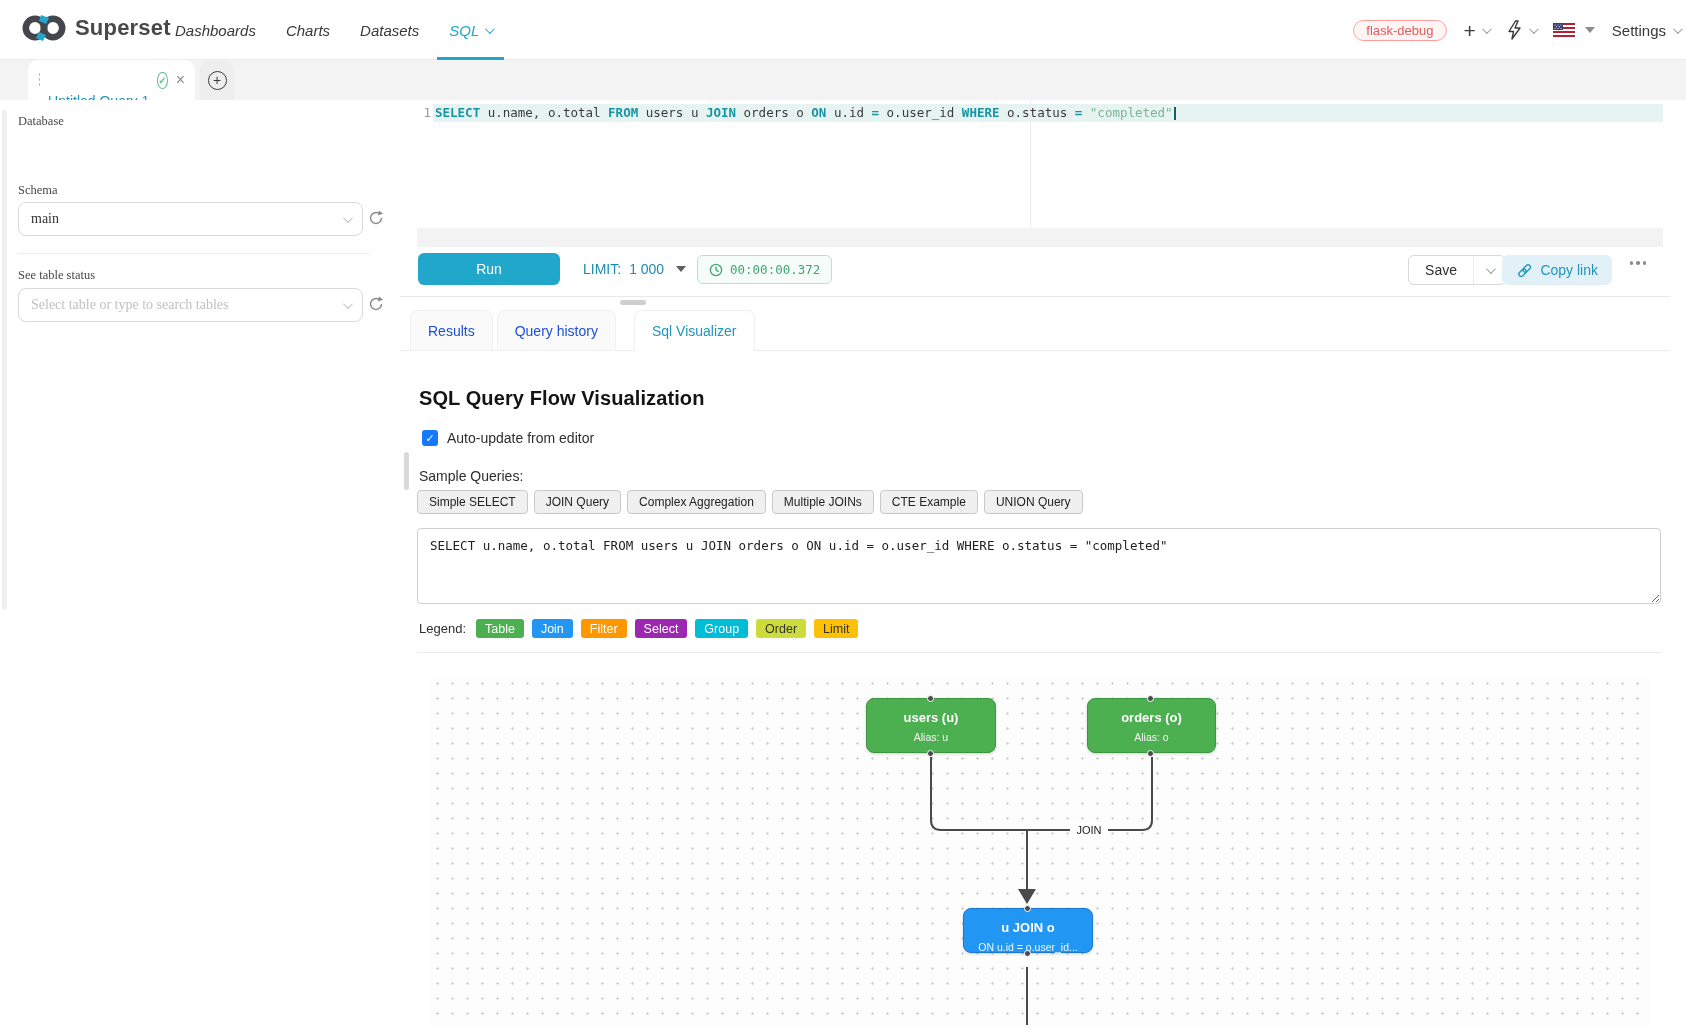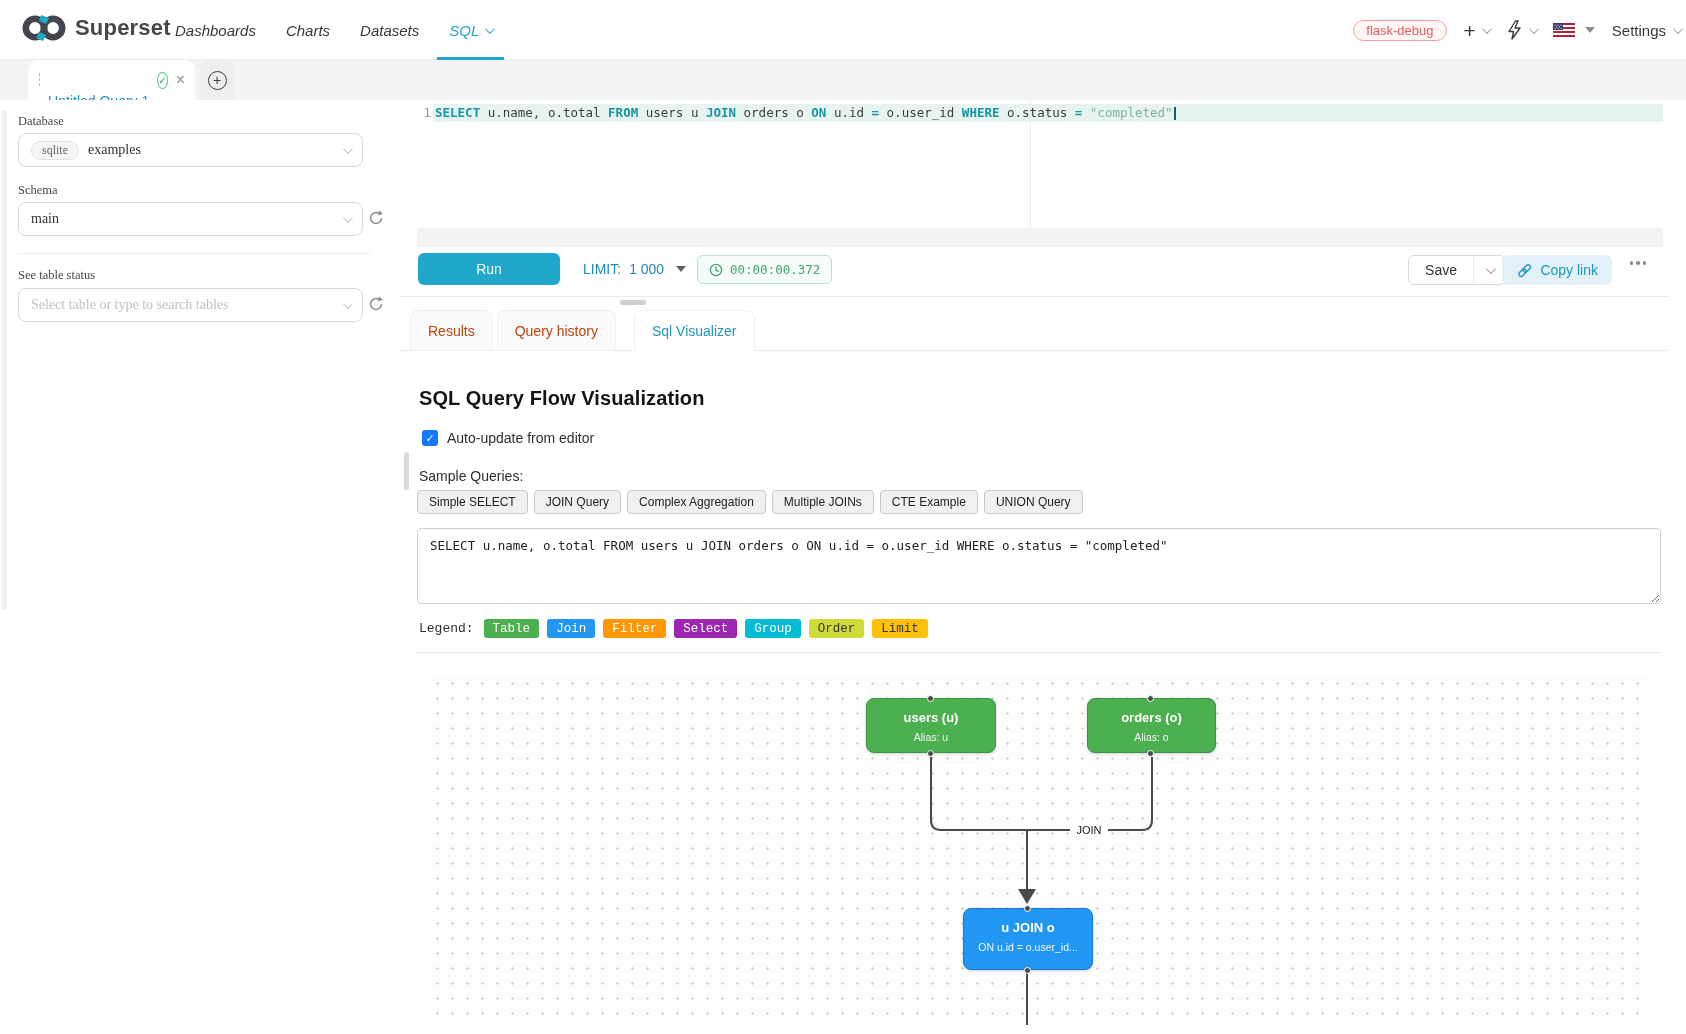--- a/index.html
+++ b/index.html
@@ -91,38 +91,38 @@
     font-family:inherit; cursor:pointer; }
   .more-dots { position:absolute; right:24px; top:14px; display:flex; gap:3px; cursor:pointer; }
   .more-dots i { width:3.5px; height:3.5px; background:#8c8c8c; border-radius:50%; }
   .pane-grip { position:absolute; left:620px; top:300px; width:26px; height:5px; background:#cfcfcf;
     border-radius:3px; cursor:row-resize; }
 
   
   .rtabs { position:absolute; left:400px; top:310px; width:1270px; height:41px; border-bottom:1px solid #ececec; }
   .rtabs-inner { position:absolute; left:10px; top:0; display:flex; gap:4px; }
   .rtab { height:41px; display:flex; align-items:center; padding:0 17px; background:#fafafa;
-    border:1px solid #f0f0f0; border-radius:8px 8px 0 0; font-size:14px; color:#c2410c; cursor:pointer; }
+    border:1px solid #f0f0f0; border-radius:8px 8px 0 0; font-size:14px; color:#1d4ed8; cursor:pointer; }
   .rtab.active { background:#fff; color:#1e96be; border-bottom-color:#fff; margin-left:14px; }
 
   
   .panel { position:absolute; left:417px; top:351px; width:1246px; height:683px; background:#fff; }
   .panel h2 { position:absolute; left:2px; top:36px; font-size:20px; color:#141414; letter-spacing:.1px; }
   .auto-row { position:absolute; left:5px; top:79px; display:flex; align-items:center; gap:9px; }
   .cbx { width:16px; height:16px; background:#1677ff; border-radius:3px; color:#fff; font-size:11px;
     display:flex; align-items:center; justify-content:center; cursor:pointer; }
   .auto-label { font-size:14px; color:#2e2e2e; }
   .sample-label { position:absolute; left:2px; top:117px; font-size:14px; color:#2e2e2e; }
   .sample-row { position:absolute; left:0; top:139px; display:flex; gap:6px; }
   .sample-btn { height:24px; padding:0 11px; background:#f0f0f0; border:1px solid #c9c9c9; border-radius:4px;
     font-size:12px; color:#222; font-family:inherit; cursor:pointer; }
   .flow-textarea { position:absolute; left:0; top:177px; width:1244px; height:76px; border:1px solid #cfcfcf;
     border-radius:4px; padding:9px 12px; font-family:"DejaVu Sans Mono", monospace; font-size:12.5px;
     color:#222; resize:vertical; outline:none; }
-  .legend-row { position:absolute; left:2px; top:268px; display:flex; align-items:center; gap:8px;font-family:Liberation Mono, monospace; }
+  .legend-row { position:absolute; left:2px; top:268px; display:flex; align-items:center; gap:8px; }
   .legend-label { font-size:13px; color:#2e2e2e; margin-right:2px; }
   .legend-chip { padding:2.5px 9px; border-radius:3px; font-size:12.5px; }
   .panel-hr { position:absolute; left:0; top:301px; width:1244px; border-top:1px solid #e9e9e9; }
 
   
   .canvas { position:absolute; left:13px; top:325px; width:1220px; height:349px; background-color:#fdfdfd;
     background-image:radial-gradient(circle, #d2d2d2 1px, transparent 1.2px); background-size:15px 15px;
     overflow:hidden; cursor:grab; }
   .flow-node { position:absolute; border-radius:8px; text-align:center; color:#fff; cursor:move;
     box-shadow:0 1px 3px rgba(0,0,0,.18); }
@@ -214,25 +214,20 @@
   </div>
   <div class="newtab">
     <span class="newtab-circle">+</span>
   </div>
 </div>
 
 <div class="sidebar">
   <div class="side-scroll"></div>
 
   <div class="field-label" style="top:14px">Database</div>
-  <div class="select" style="top:33px">
-    <span class="engine-tag">sqlite</span>
-    <span>examples</span>
-    <span class="chev"></span>
-  </div>
 
   <div class="field-label" style="top:83px">Schema</div>
   <div class="select" style="top:102px">
     <span>main</span>
     <span class="chev"></span>
   </div>
   <div class="refresh-btn" style="left:367px; top:109px">
     <svg width="18" height="18" viewBox="0 0 18 18">
       <path d="M14.5 9 a5.5 5.5 0 1 1 -2.2 -4.4" fill="none" stroke="#8c8c8c" stroke-width="1.5"></path>
       <polygon points="12,1.5 16,4.8 11,6.5" fill="#8c8c8c"></polygon>
@@ -361,21 +356,21 @@
     <div class="nd-title">users (u)</div>
     <div class="nd-sub">Alias: u</div>
     <span class="handle bot"></span>
         </div>
         <div class="flow-node" style="left: 657px; top: 22px; width: 129px; height: 55px; background: rgb(76, 175, 80); border: 1px solid rgb(61, 148, 65);">
           <span class="handle top"></span>
     <div class="nd-title">orders (o)</div>
     <div class="nd-sub">Alias: o</div>
     <span class="handle bot"></span>
         </div>
-        <div class="flow-node" style="left: 533px; top: 232px; width: 130px; height: 62px; background: rgb(33, 150, 243); border: 1px solid rgb(25, 120, 210);">
+        <div class="flow-node" style="left: 533px; top: 232px; width: 130px; height: 45px; background: rgb(33, 150, 243); border: 1px solid rgb(25, 120, 210);">
           <span class="handle top"></span>
     <div class="nd-title">u JOIN o</div>
     <div class="nd-sub">ON u.id = o.user_id...</div>
     <span class="handle bot"></span>
         </div>
       </div>
   </div>
 </div>
 
 </body></html>

